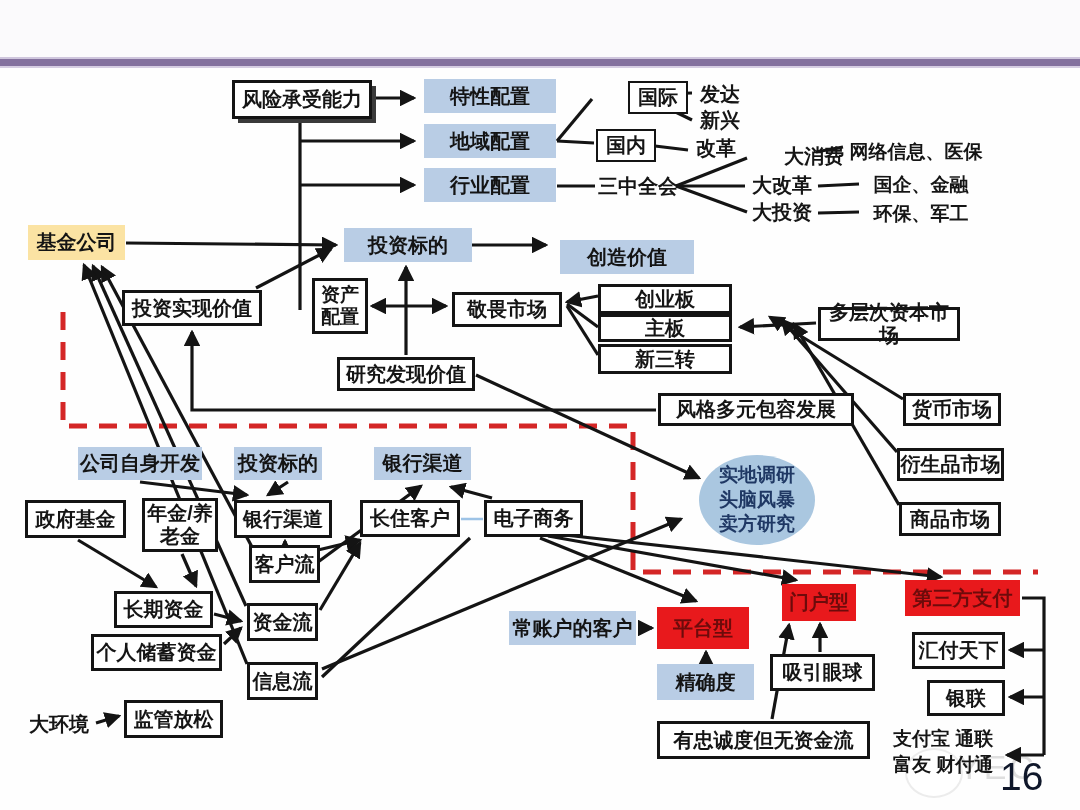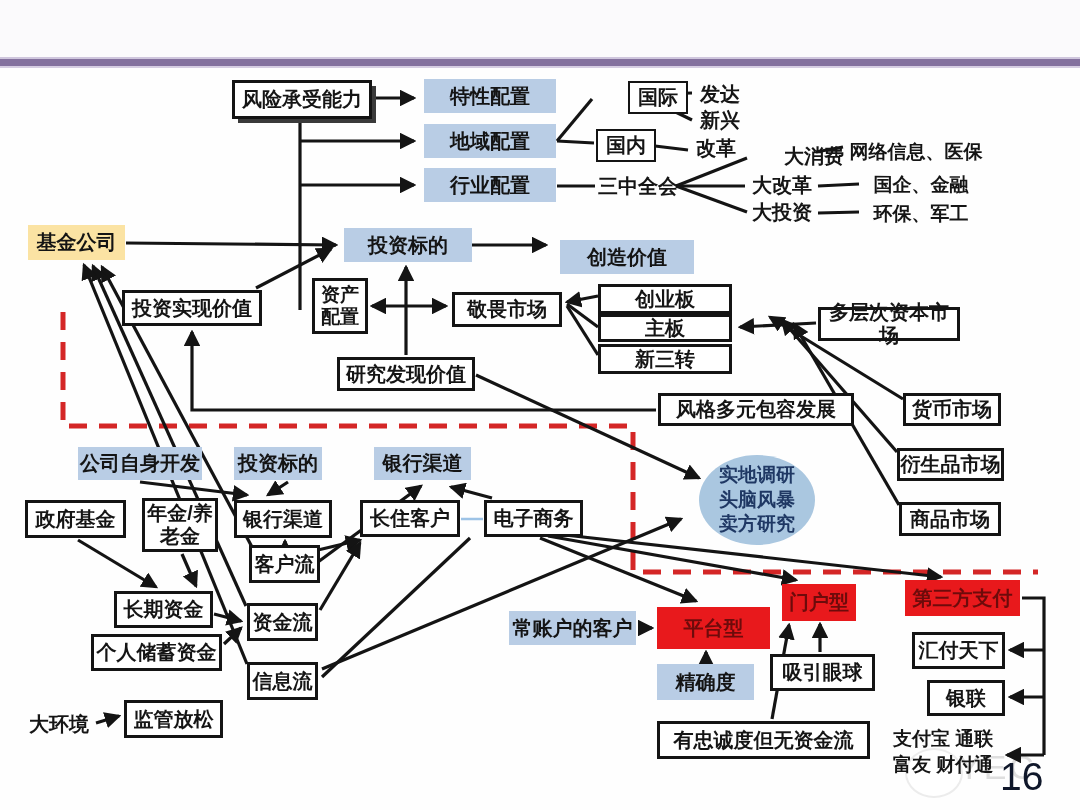--- a/index.html
+++ b/index.html
@@ -160,21 +160,21 @@
   <div class="node b-box" style="left:484px;top:500px;width:93px;height:31px;">电子商务</div>
   <div class="node b-box" style="left:249px;top:545px;width:65px;height:32px;">客户流</div>
   <div class="node b-box" style="left:114px;top:591px;width:93px;height:31px;">长期资金</div>
   <div class="node b-box" style="left:247px;top:603px;width:65px;height:32px;">资金流</div>
   <div class="node b-box" style="left:91px;top:634px;width:125px;height:31px;">个人储蓄资金</div>
   <div class="node b-box" style="left:247px;top:662px;width:65px;height:32px;">信息流</div>
   <div class="node b-box" style="left:124px;top:700px;width:93px;height:32px;">监管放松</div>
   <div class="node b-plain" style="left:24px;top:712px;width:70px;height:24px;">大环境</div>
 
   <div class="node b-blue" style="left:509px;top:611px;width:127px;height:34px;">常账户的客户</div>
-  <div class="node b-red" style="left:657px;top:607px;width:113px;height:42px;">平台型</div>
+  <div class="node b-red" style="left:657px;top:607px;width:92px;height:42px;">平台型</div>
   <div class="node b-blue" style="left:657px;top:664px;width:97px;height:36px;">精确度</div>
   <div class="node b-red" style="left:782px;top:584px;width:74px;height:37px;">门户型</div>
   <div class="node b-box" style="left:770px;top:654px;width:99px;height:31px;">吸引眼球</div>
   <div class="node b-box" style="left:657px;top:721px;width:207px;height:32px;">有忠诚度但无资金流</div>
   <div class="node b-red" style="left:905px;top:580px;width:115px;height:36px;">第三方支付</div>
   <div class="node b-box" style="left:912px;top:632px;width:87px;height:31px;">汇付天下</div>
   <div class="node b-box" style="left:927px;top:680px;width:72px;height:30px;">银联</div>
   <div class="node b-plain small left-align" style="left:893px;top:726px;width:140px;height:52px;line-height:1.35;">支付宝 通联
 富友 财付通</div>
 

